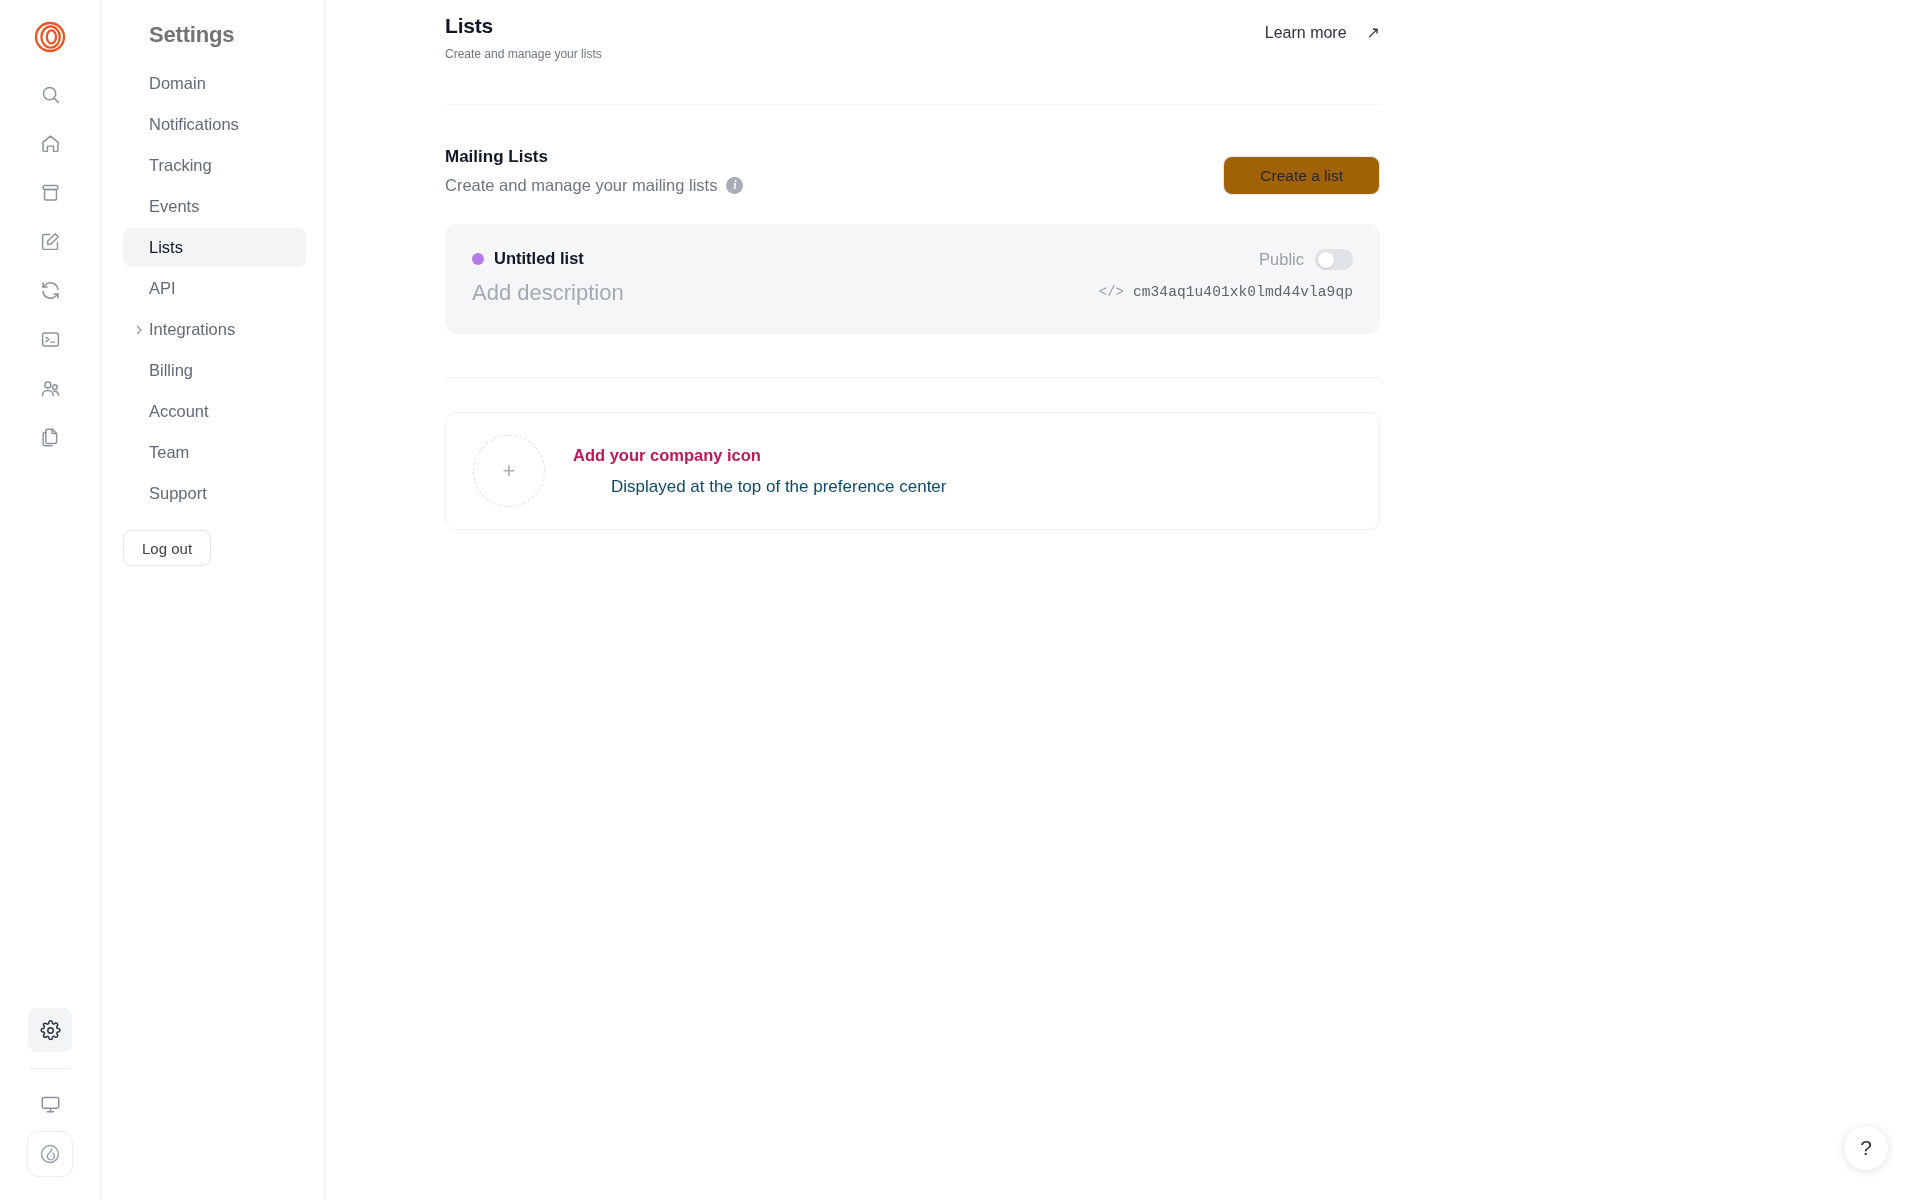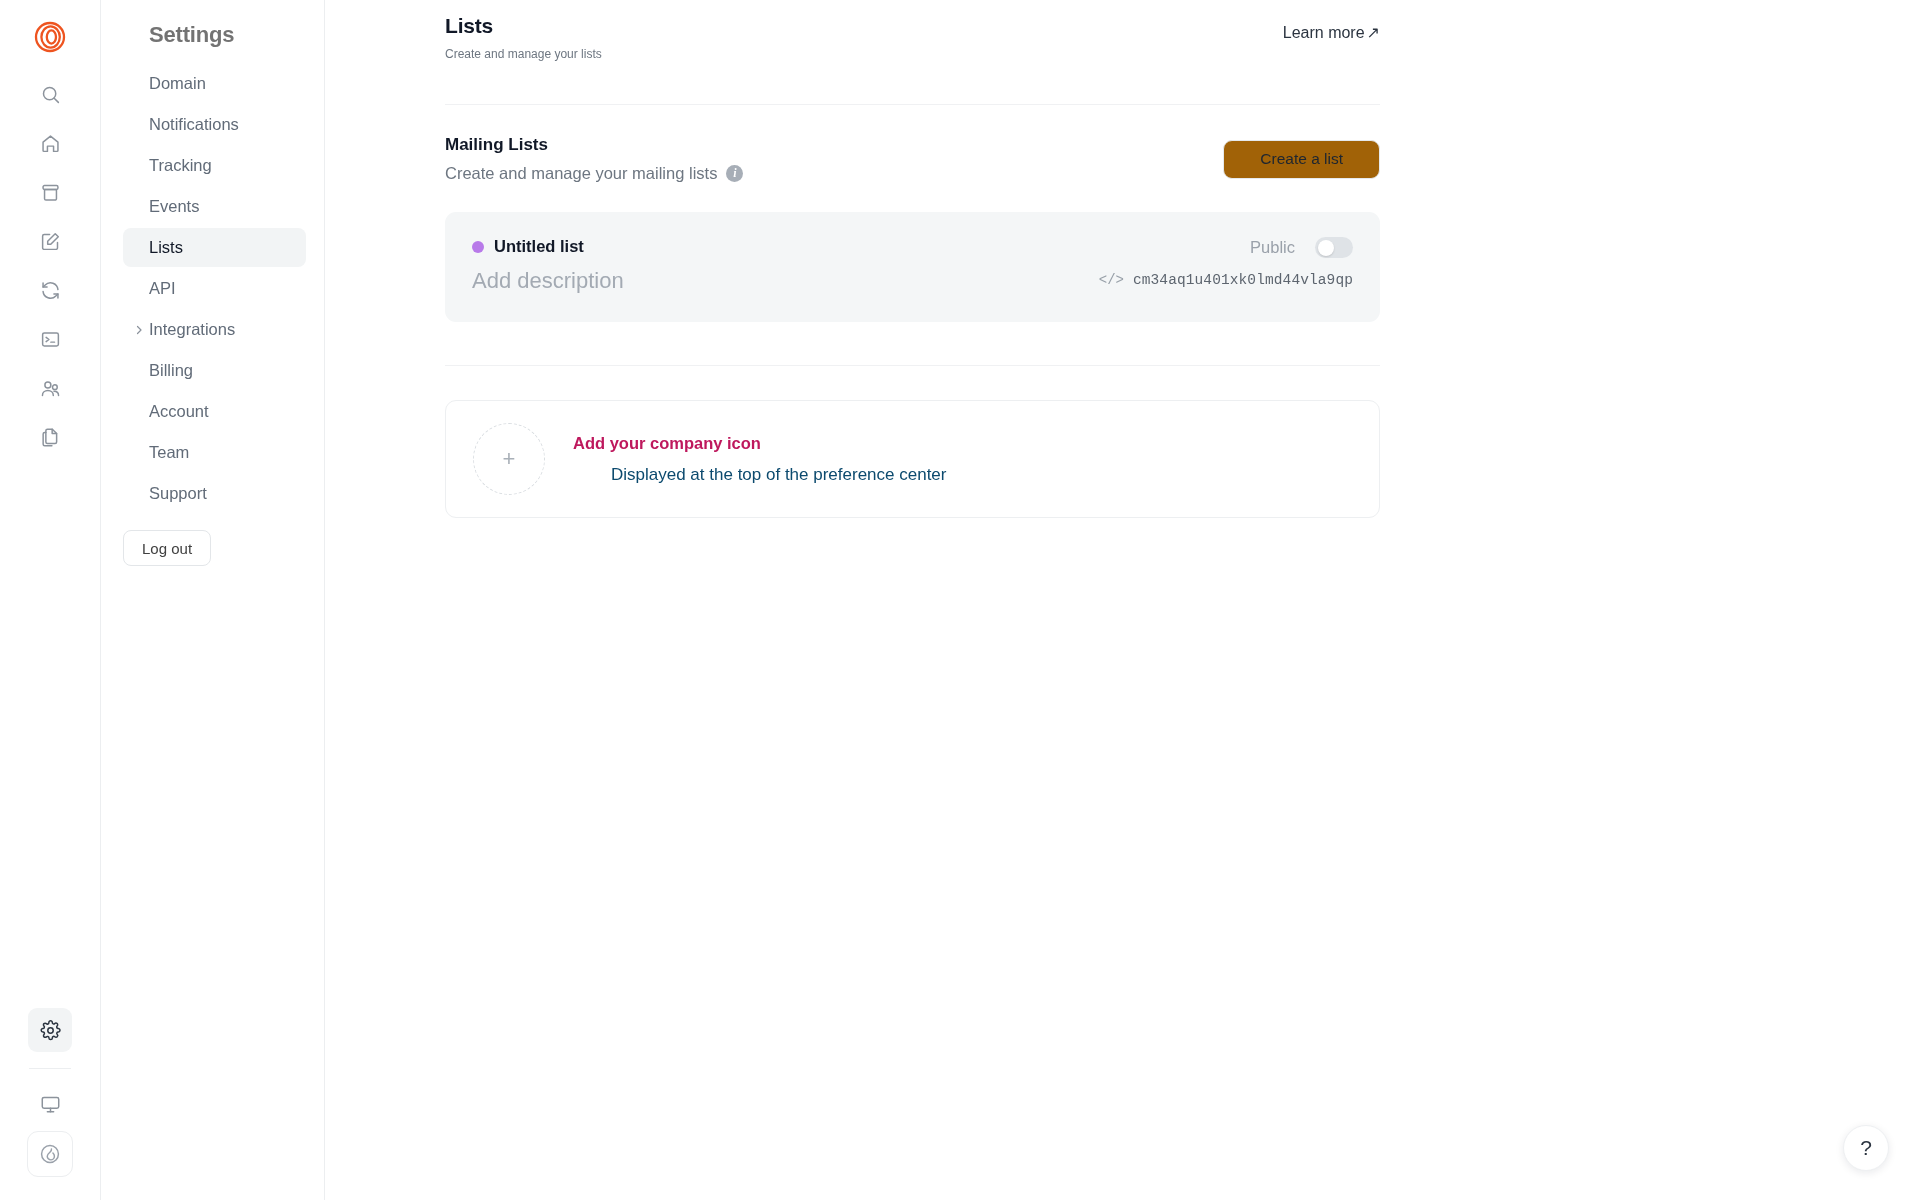--- a/index.html
+++ b/index.html
@@ -78,30 +78,30 @@
   }
 
   
   .main { flex: 1 1 auto; position: relative; background: #ffffff; }
   .content { width: 935px; margin-left: 120px; padding-top: 14px; }
 
   .page-head { display: flex; align-items: flex-start; justify-content: space-between; }
   .page-title { font-size: 21px; font-weight: 700; color: #111827; letter-spacing: -0.2px; }
   .page-sub { font-size: 12px; color: #6d7681; margin-top: 9px; }
   .learn-more {
-    display: inline-flex; align-items: center; gap: 2px;
+    display: inline-flex; align-items: center; gap: 20px;
     font-size: 16px; color: #2b3440; text-decoration: none; cursor: pointer;
     margin-top: 9px;
   }
 
   .divider { height: 1px; background: #f0f1f3; margin: 43px 0 0 0; }
 
   .section-head {
-    display: flex; align-items: center; justify-content: space-between;
-    margin-top: 30px;
+    display: flex; align-items: flex-end; justify-content: space-between;
+    margin-top: 42px;
   }
   .section-title { font-size: 17px; font-weight: 700; color: #111827; }
   .section-sub {
     font-size: 16.5px; color: #6d7681; margin-top: 9px;
     display: flex; align-items: center; gap: 9px;
   }
   .info-dot {
     width: 17px; height: 17px; border-radius: 50%;
     background: #a7aeb7; color: #fff;
     font-size: 12px; font-weight: 700; font-style: italic;
@@ -123,21 +123,21 @@
     padding: 25px 27px 24px 27px;
     display: flex; align-items: flex-start; justify-content: space-between;
     height: 110px;
   }
   .list-left { display: flex; flex-direction: column; }
   .list-name-row { display: flex; align-items: center; gap: 10px; }
   .list-dot { width: 12px; height: 12px; border-radius: 50%; background: #b87ae9; }
   .list-name { font-size: 16.5px; font-weight: 700; color: #111827; }
   .list-desc { font-size: 22px; color: #a3aab3; margin-top: 12px; padding-left: 0; cursor: text; }
   .list-right { display: flex; flex-direction: column; align-items: flex-end; }
-  .public-row { display: flex; align-items: center; gap: 20px; }
+  .public-row { display: flex; align-items: center; gap: 11px; }
   .public-label { font-size: 16.5px; color: #9aa1aa; }
   .toggle {
     width: 38px; height: 21px; border-radius: 11px;
     background: #dfe3e7; position: relative; cursor: pointer;
   }
   .toggle .knob {
     position: absolute; top: 2.5px; left: 2.5px;
     width: 16px; height: 16px; border-radius: 50%;
     background: #ffffff; box-shadow: 0 1px 2px rgba(0,0,0,.14);
   }

